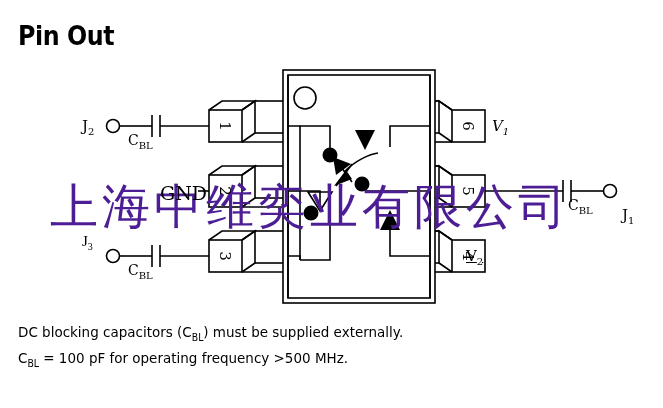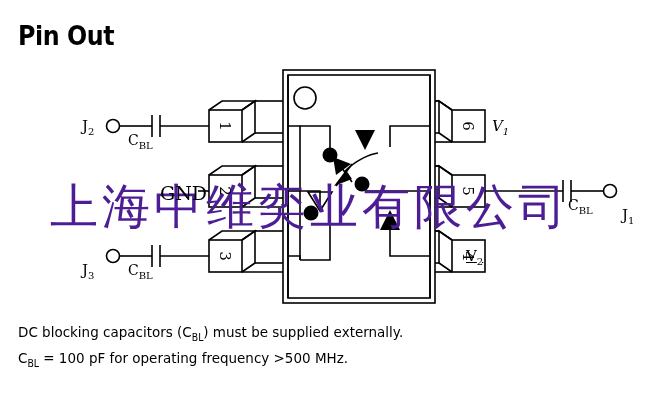--- a/index.html
+++ b/index.html
@@ -192,21 +192,21 @@
     </g>
   </svg>
 
   <div id="title">Pin Out</div>
 
   <div class="lbl" style="left:82px;top:117px;"><span>J</span><sub>2</sub></div>
   <div class="lbl cbl" style="left:128px;top:132px;"><span>C</span><sub>BL</sub></div>
 
   <div class="lbl gnd" style="left:160px;top:182px;">GND</div>
 
-  <div class="lbl" style="left:82px;top:261px;"><span>J</span><sub>3</sub></div>
+  <div class="lbl" style="left:82px;top:233px;font-family:Liberation Serif, serif;"><span>J</span><sub>3</sub></div>
   <div class="lbl cbl" style="left:128px;top:262px;"><span>C</span><sub>BL</sub></div>
 
   <div class="lbl" style="left:492px;top:117px;font-style:italic;"><span>V</span><sub>1</sub></div>
   <div class="lbl cbl" style="left:568px;top:197px;"><span>C</span><sub>BL</sub></div>
   <div class="lbl" style="left:622px;top:182px;margin-top:24px;"><span>J</span><sub>1</sub></div>
   <div class="lbl" style="left:466px;top:247px;text-decoration:underline;"><span>V</span><sub>2</sub></div>
 
   <div class="pinnum" style="left:220px;top:117px;">1</div>
   <div class="pinnum" style="left:220px;top:182px;">2</div>
   <div class="pinnum" style="left:220px;top:247px;">3</div>

